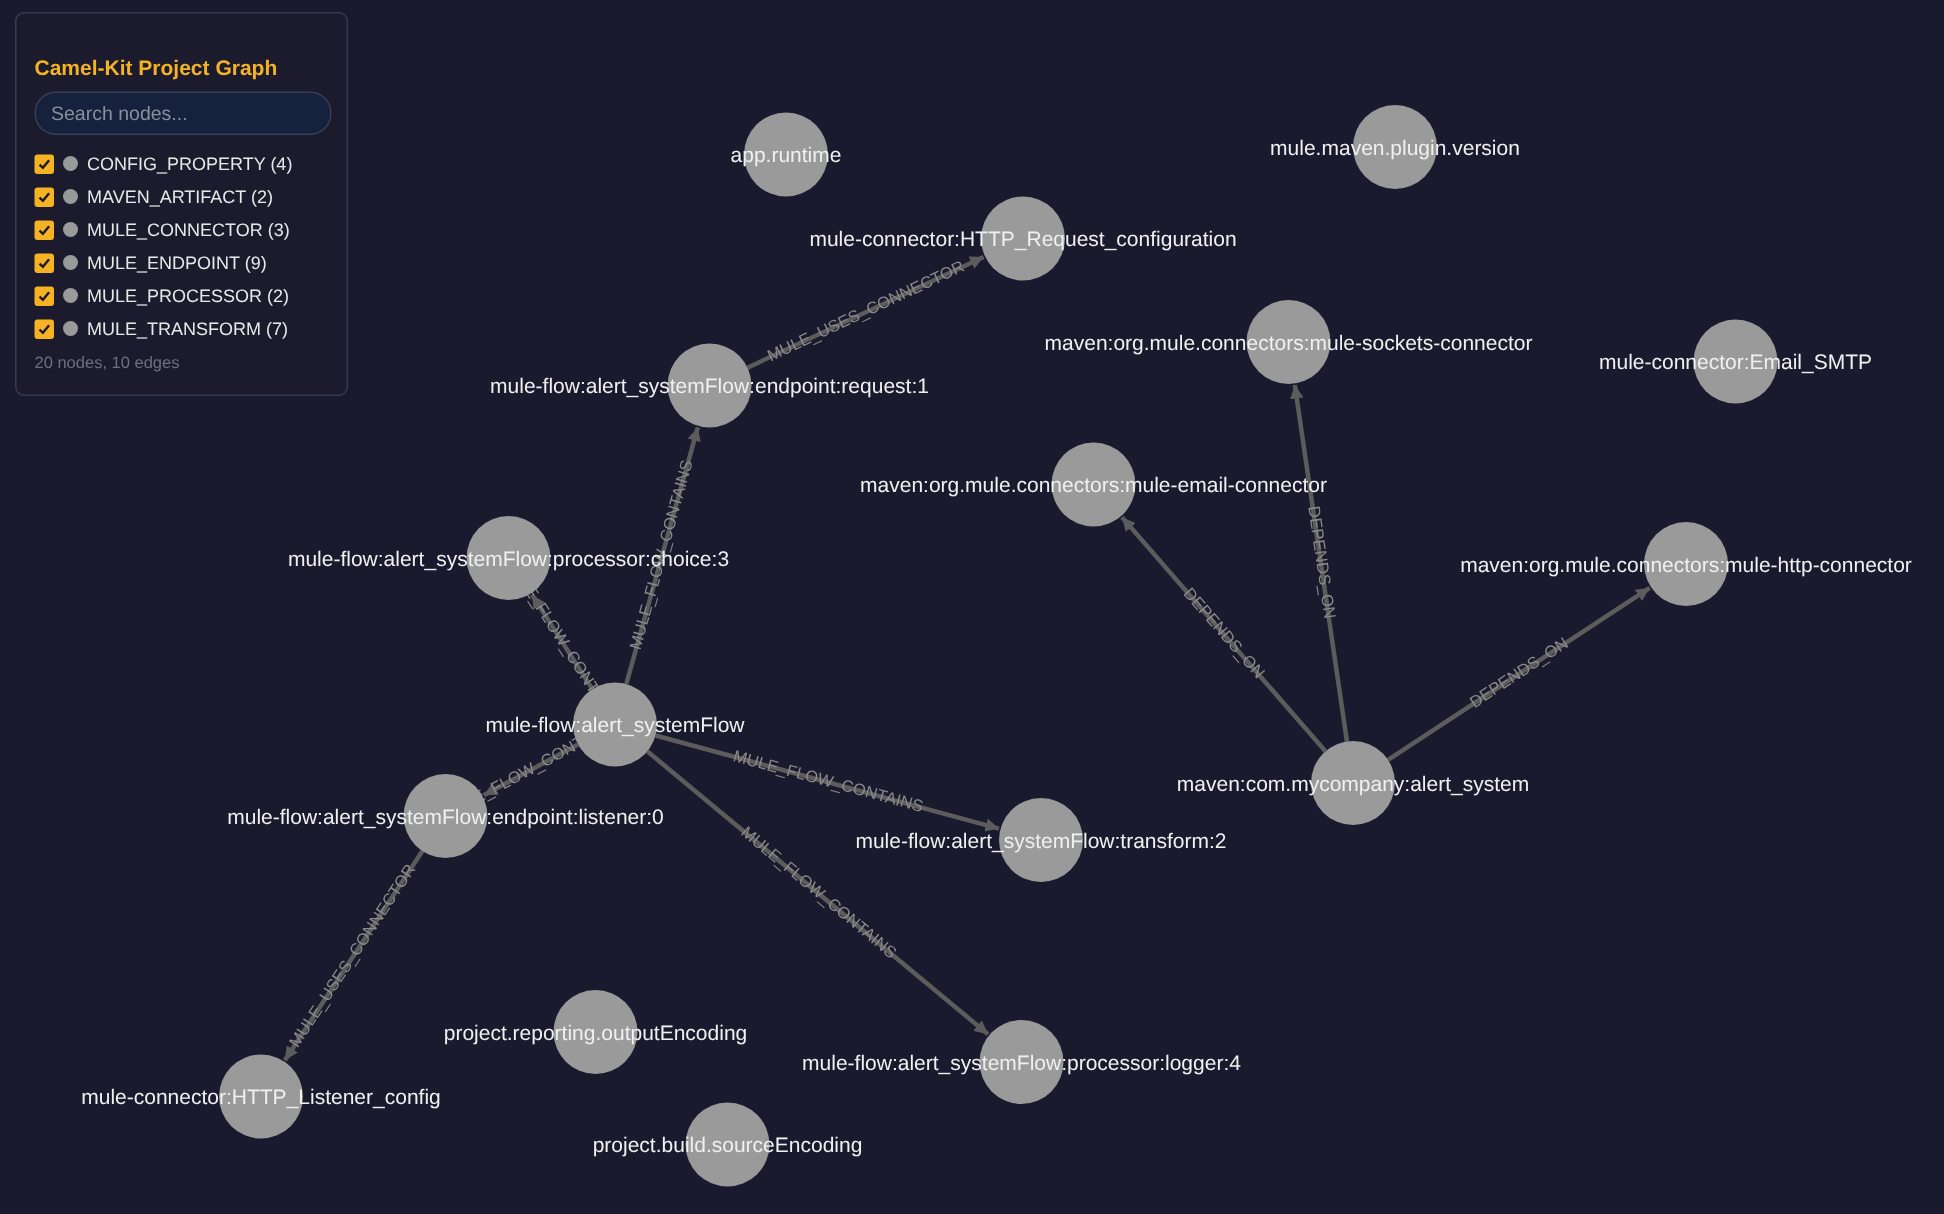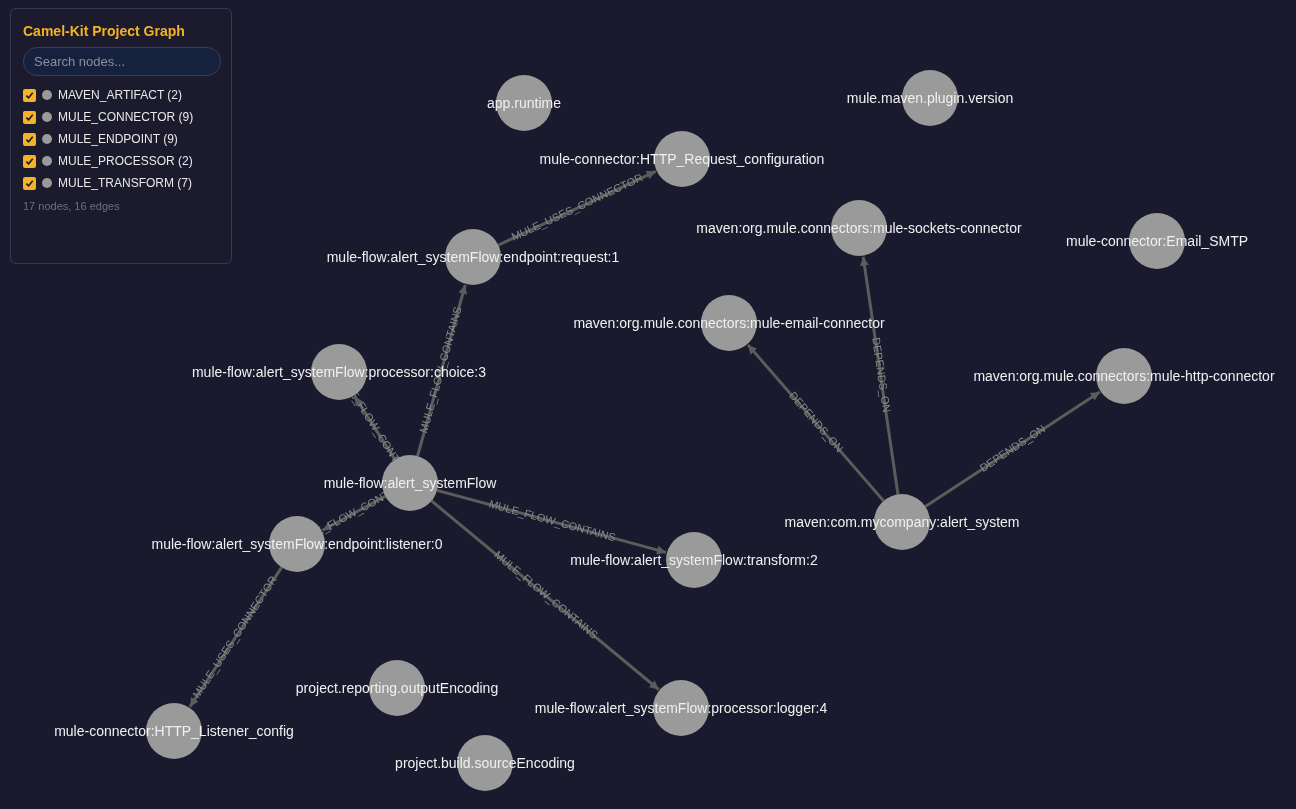--- a/index.html
+++ b/index.html
@@ -1,21 +1,21 @@
 <!DOCTYPE html>
 <html><head>
 <meta charset="utf-8">
 <style>
   html,body{margin:0;padding:0;}
   body{width:1296px;height:809px;background:#1a1a2e;overflow:hidden;position:relative;font-family:"Liberation Sans",sans-serif;}
   #graph{position:absolute;left:0;top:0;}
   .node-label{font-family:"Liberation Sans",sans-serif;font-size:14px;fill:#f0f0f0;}
   .edge-label{font-family:"Liberation Sans",sans-serif;font-size:11px;fill:#8a8a8a;}
   .panel{position:absolute;left:10px;top:8px;width:222px;height:256px;box-sizing:border-box;background:#1b1b2d;border:1px solid #3a3a4e;border-radius:6px;padding:12px 12px;}
-  .title{color:#f5b324;font-weight:bold;font-size:14px;margin:2px 0 8px 0;}
+  .title{color:#f5b324;font-weight:bold;font-size:14px;margin:16px 0 8px 0;}
   .search{width:198px;height:29px;box-sizing:border-box;background:#16213e;border:1px solid #3a3f55;border-radius:14px;color:#a3a3a3;font-size:13px;padding:0 10px;font-family:"Liberation Sans",sans-serif;outline:none;}
   .search::placeholder{color:#8a8f9e;}
   .filters{margin-top:8px;}
   .filter{display:flex;align-items:center;height:22px;font-size:12px;color:#e8e8e8;}
   .cb{width:13px;height:13px;background:#f5b324;border-radius:2px;display:flex;align-items:center;justify-content:center;margin-right:6px;}
   .cb svg{display:block;}
   .dot{width:10px;height:10px;border-radius:50%;background:#9a9a9a;margin-right:6px;}
   .stats{color:#6e6e7e;font-size:11px;margin-top:6px;}
 </style>
 </head>
@@ -145,30 +145,39 @@
   <div class="title">Camel-Kit Project Graph</div>
   <input class="search" type="text" placeholder="Search nodes..." style="">
   <div class="filters">
     <div class="filter">
       <span class="cb">
           <svg width="9" height="9" viewBox="0 0 10 10">
             <path d="M1.5 5.2 L4 7.6 L8.6 2" stroke="#1a1a2e" stroke-width="1.8" fill="none"></path>
           </svg>
         </span>
       <span class="dot"></span>
+      <span>CONFIG_PROPERTY (4)</span>
+    </div>
+    <div class="filter">
+      <span class="cb">
+          <svg width="9" height="9" viewBox="0 0 10 10">
+            <path d="M1.5 5.2 L4 7.6 L8.6 2" stroke="#1a1a2e" stroke-width="1.8" fill="none"></path>
+          </svg>
+        </span>
+      <span class="dot"></span>
       <span>MAVEN_ARTIFACT (2)</span>
     </div>
     <div class="filter">
       <span class="cb">
           <svg width="9" height="9" viewBox="0 0 10 10">
             <path d="M1.5 5.2 L4 7.6 L8.6 2" stroke="#1a1a2e" stroke-width="1.8" fill="none"></path>
           </svg>
         </span>
       <span class="dot"></span>
-      <span>MULE_CONNECTOR (9)</span>
+      <span>MULE_CONNECTOR (3)</span>
     </div>
     <div class="filter">
       <span class="cb">
           <svg width="9" height="9" viewBox="0 0 10 10">
             <path d="M1.5 5.2 L4 7.6 L8.6 2" stroke="#1a1a2e" stroke-width="1.8" fill="none"></path>
           </svg>
         </span>
       <span class="dot"></span>
       <span>MULE_ENDPOINT (9)</span>
     </div>
@@ -184,14 +193,14 @@
     <div class="filter">
       <span class="cb">
           <svg width="9" height="9" viewBox="0 0 10 10">
             <path d="M1.5 5.2 L4 7.6 L8.6 2" stroke="#1a1a2e" stroke-width="1.8" fill="none"></path>
           </svg>
         </span>
       <span class="dot"></span>
       <span>MULE_TRANSFORM (7)</span>
     </div>
   </div>
-  <div class="stats">17 nodes, 16 edges</div>
+  <div class="stats">20 nodes, 10 edges</div>
 </div>
 
 </body></html>

